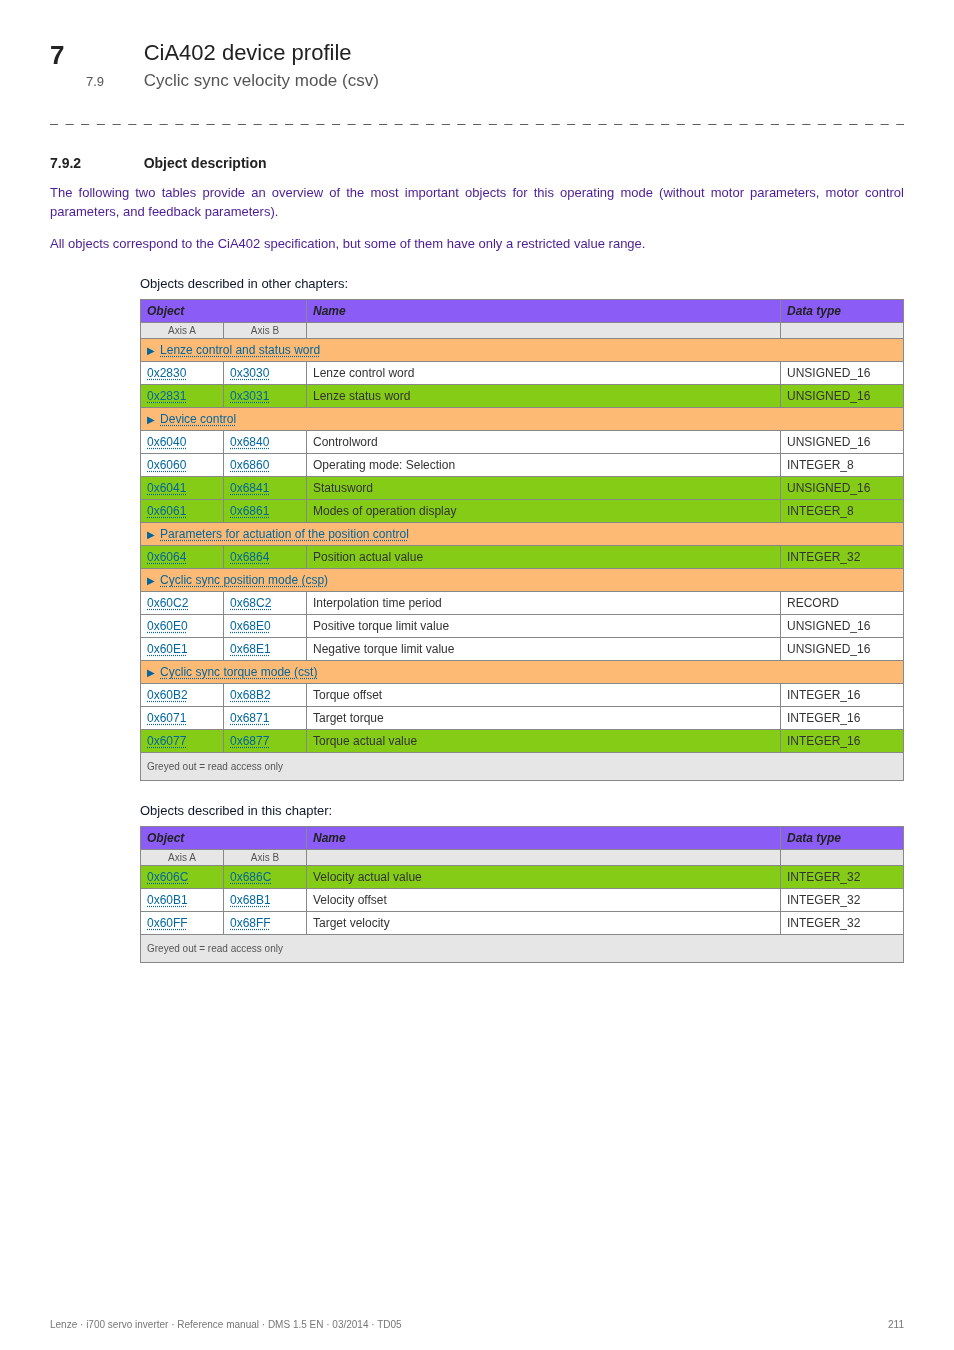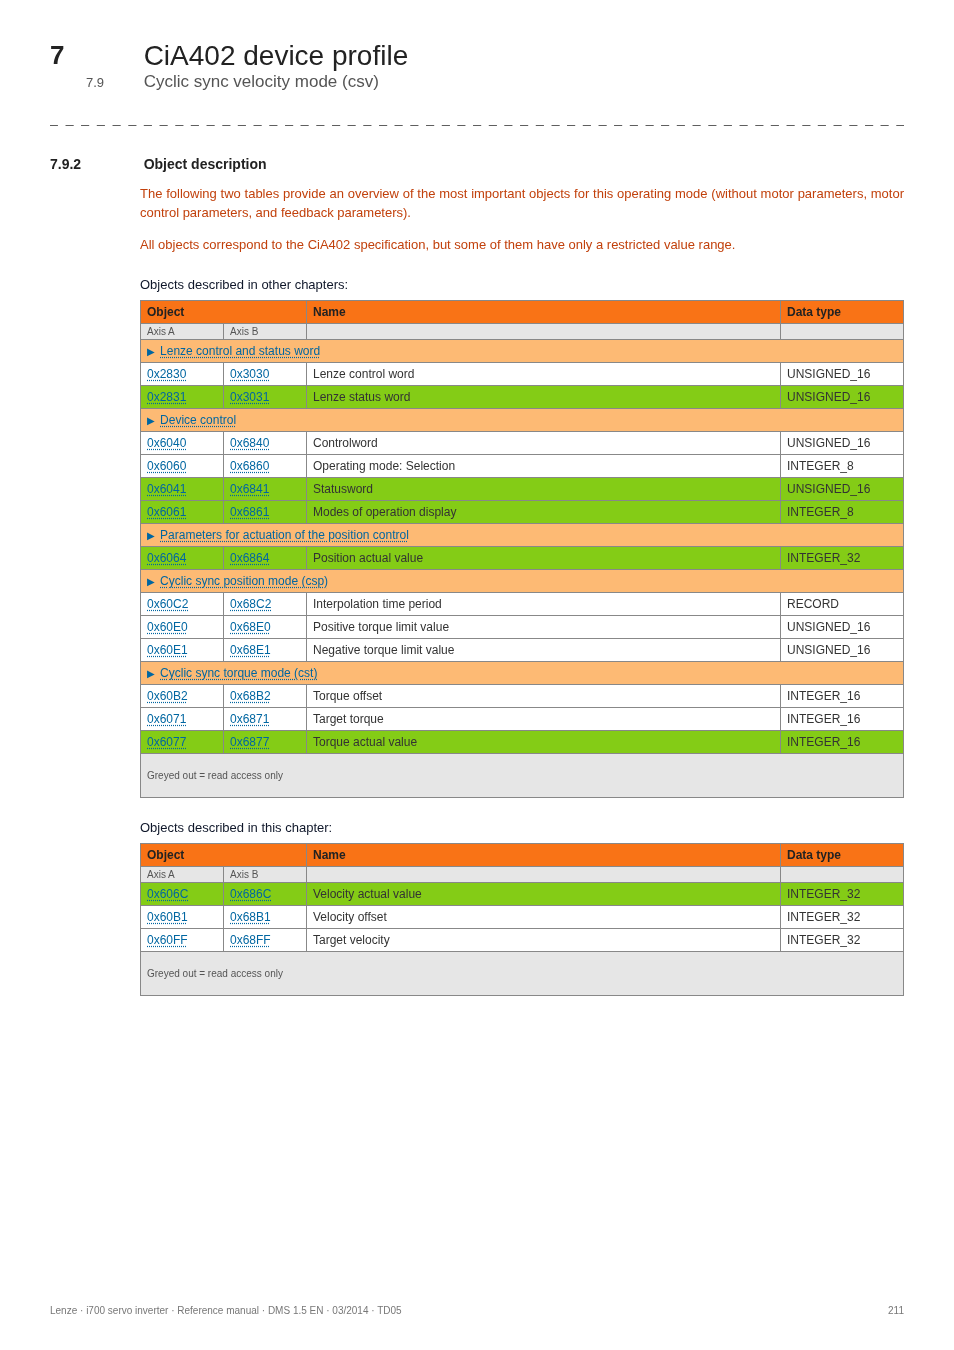--- a/index.html
+++ b/index.html
@@ -16,21 +16,21 @@
   }
   .chapter-num {
     font-size: 26px;
     font-weight: bold;
     display: inline-block;
     width: 90px;
     vertical-align: top;
     color: #222;
   }
   .chapter-title {
-    font-size: 28px;
+    font-size: 22px;
     font-weight: normal;
     display: inline-block;
     vertical-align: top;
     color: #222;
   }
   .section-num-top {
     font-size: 13px;
     display: inline-block;
     width: 90px;
     color: #555;
@@ -58,25 +58,24 @@
     width: 90px;
     color: #222;
   }
   .section-title {
     font-weight: bold;
     font-size: 14px;
     display: inline-block;
     color: #222;
   }
   .body-text {
-    margin-left: 90px;
     line-height: 1.45;
     text-align: justify;
     margin-bottom: 10px;
-    color: #c2410c;
+    color: #4c1d95;
   }
   .sub-heading {
     margin-left: 90px;
     font-weight: normal;
     margin-top: 22px;
     margin-bottom: 8px;
     color: #0f172a;
     font-size: 13px;
   }
   table {
@@ -85,29 +84,31 @@
     width: calc(100% - 90px);
     font-size: 12px;
   }
   th, td {
     border: 1px solid #888;
     padding: 4px 6px;
     text-align: left;
     vertical-align: middle;
   }
   th {
-    background: #f97316;
+    background: #8b5cf6;
     font-weight: bold;
     color: #222;
+    font-style: italic;
   }
   .sub-header td {
     background: #e6e6e6;
     font-size: 10px;
     color: #555;
     padding: 2px 6px;
+    text-align: center;
   }
   .group-row td {
     background: #fdba74;
     color: #0066a1;
     font-size: 12px;
     padding: 4px 6px;
   }
   .group-row .arrow {
     color: #0066a1;
     margin-right: 2px;
@@ -125,28 +126,28 @@
   .link {
     color: #0066a1;
     text-decoration: underline;
     text-decoration-style: dotted;
     text-underline-offset: 2px;
   }
   .footnote-row td {
     background: #e6e6e6;
     font-size: 10px;
     color: #555;
-    padding: 16px 6px;
+    padding: 8px 6px;
   }
   .col-obj-a { width: 70px; }
   .col-obj-b { width: 70px; }
   .col-type { width: 110px; }
   .footer {
     position: fixed;
-    bottom: 34px;
+    bottom: 20px;
     left: 50px;
     right: 50px;
     font-size: 10px;
     color: #777;
     display: flex;
     justify-content: space-between;
     width: 854px;
   }
 </style>
 </head>

